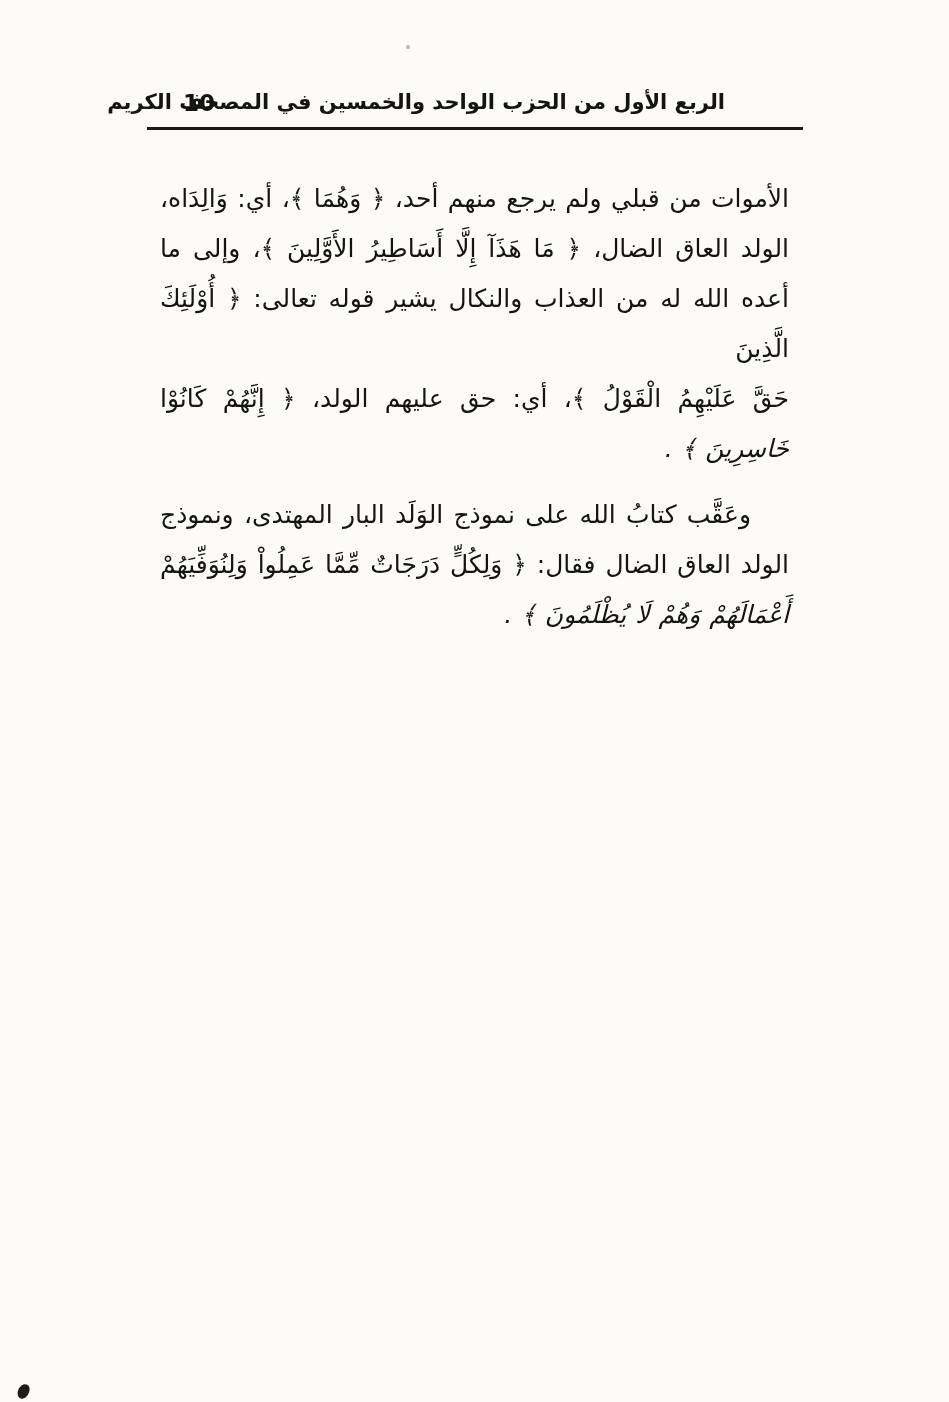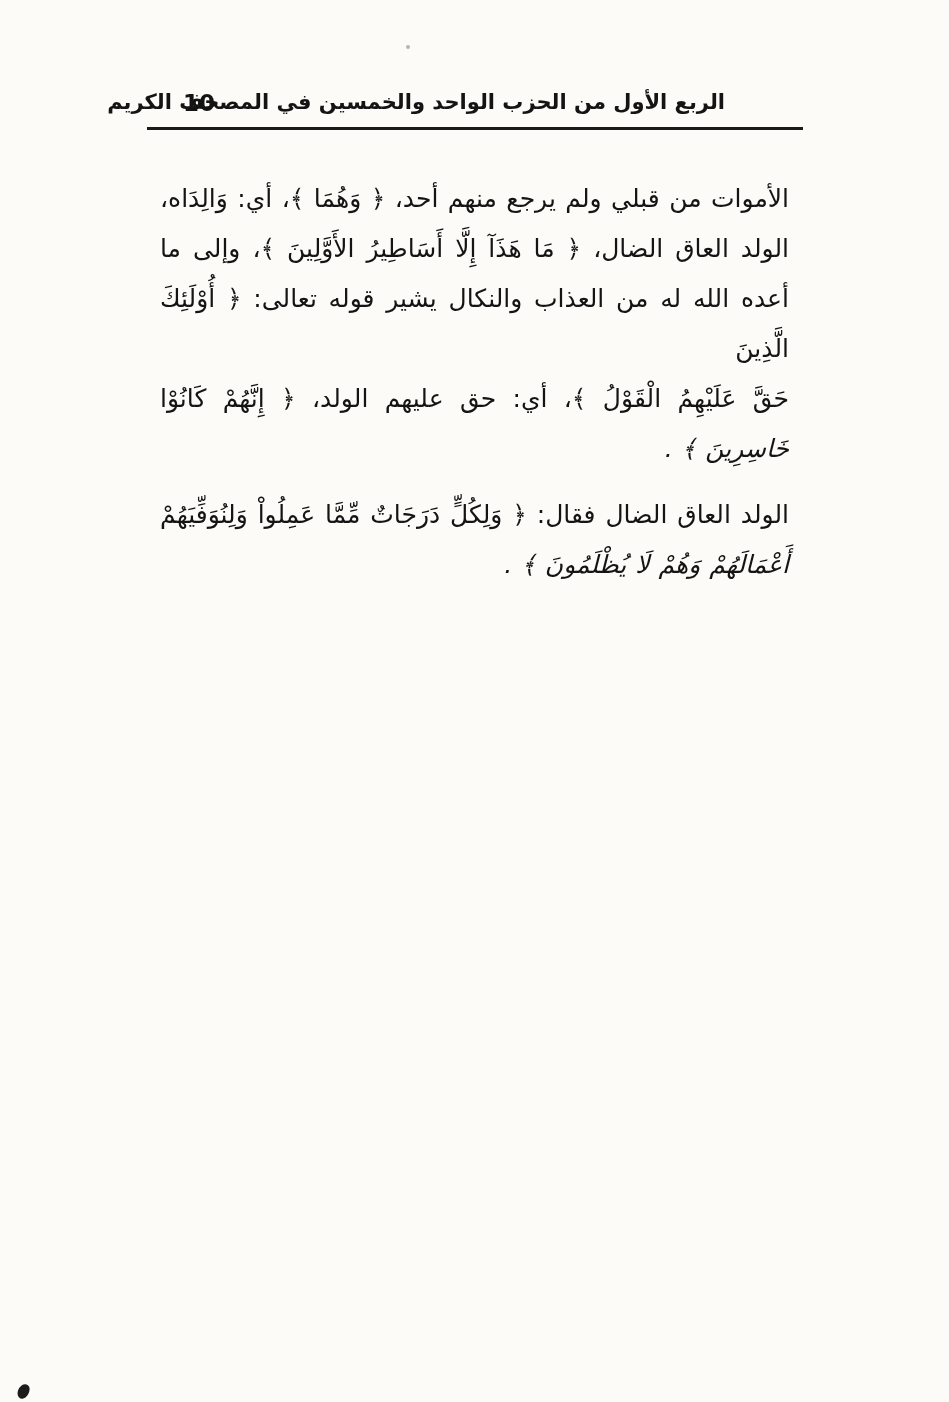--- a/index.html
+++ b/index.html
@@ -109,20 +109,21 @@
 
     <div class="para">
       <p class="line">الأموات من قبلي ولم يرجع منهم أحد، ﴿ وَهُمَا ﴾، أي: وَالِدَاه،</p>
       <p class="line">الولد العاق الضال، ﴿ مَا هَذَآ إِلَّا أَسَاطِيرُ الأَوَّلِينَ ﴾، وإلى ما</p>
       <p class="line">أعده الله له من العذاب والنكال يشير قوله تعالى: ﴿ أُوْلَئِكَ الَّذِينَ</p>
       <p class="line">حَقَّ عَلَيْهِمُ الْقَوْلُ ﴾، أي: حق عليهم الولد، ﴿ إِنَّهُمْ كَانُوْا</p>
       <p class="line last">خَاسِرِينَ ﴾ .</p>
     </div>
 
     <div class="para">
+      <p class="line indent">وعَقَّب كتابُ الله على نموذج الوَلَد البار المهتدى، ونموذج</p>
       <p class="line">الولد العاق الضال فقال: ﴿ وَلِكُلٍّ دَرَجَاتٌ مِّمَّا عَمِلُواْ وَلِنُوَفِّيَهُمْ</p>
       <p class="line last">أَعْمَالَهُمْ وَهُمْ لَا يُظْلَمُونَ ﴾ .</p>
     </div>
 
   </main>
 
   <div class="speck-bottom-left"></div>
   <div class="speck-top"></div>
 
 </div>

